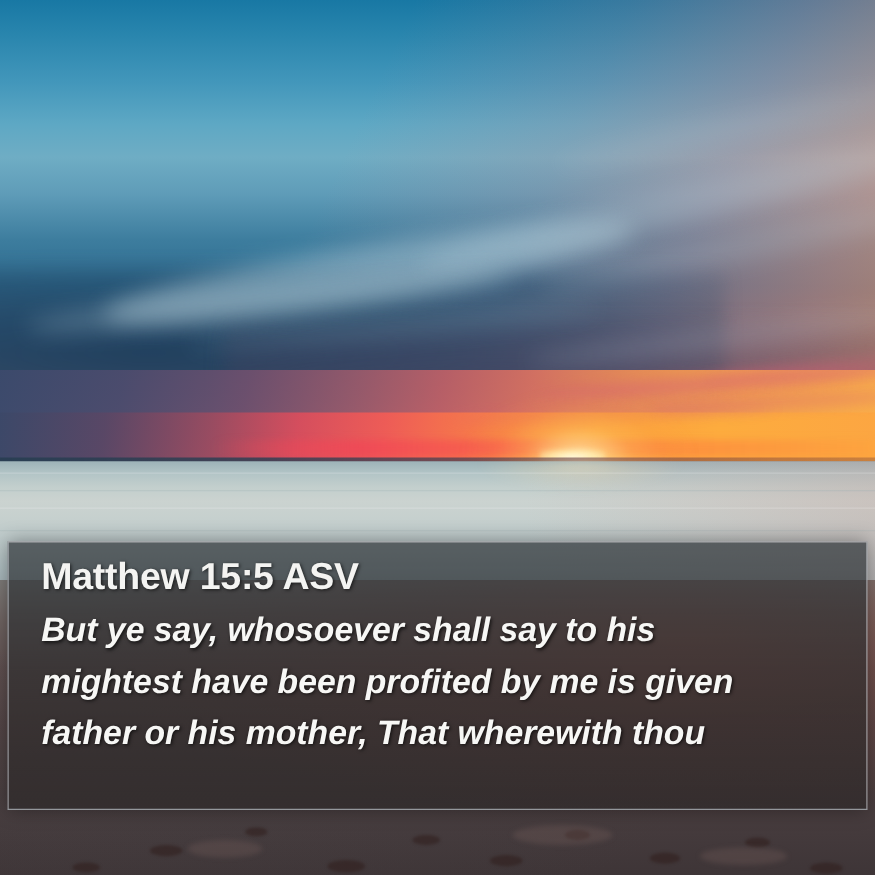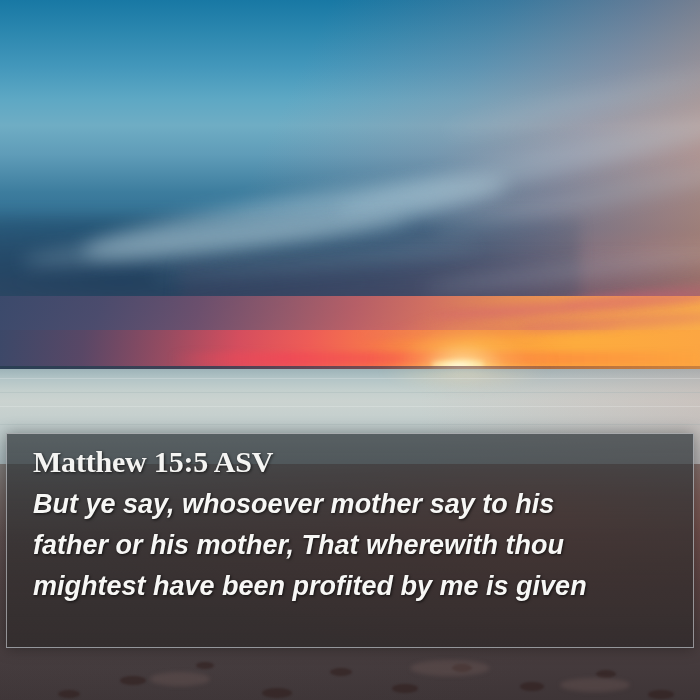--- a/index.html
+++ b/index.html
@@ -291,21 +291,20 @@
   }
   .verse-ref {
     margin: 0;
     font-size: 30px;
     font-weight: bold;
     color: #f4f4f2;
     letter-spacing: -0.2px;
     line-height: 40px;
     text-shadow: 1px 1px 3px rgba(0,0,0,0.65);
     white-space: nowrap;
-    font-family: Liberation Serif, serif;
   }
   .verse-body {
     margin: 2px 0 0 0;
     font-size: 27px;
     font-weight: bold;
     font-style: italic;
     color: #f7f7f5;
     line-height: 41px;
     text-shadow: 1px 1px 3px rgba(0,0,0,0.7);
   }
@@ -361,19 +360,19 @@
   <div class="sand-speck" style="left:596px;top:670px;width:20px;height:8px;"></div>
   <div class="sand-speck" style="left:648px;top:690px;width:26px;height:9px;"></div>
   <div class="sand-speck" style="left:58px;top:690px;width:22px;height:8px;"></div>
   <div class="sand-speck2" style="left:150px;top:672px;width:60px;height:14px;"></div>
   <div class="sand-speck2" style="left:410px;top:660px;width:80px;height:16px;"></div>
   <div class="sand-speck2" style="left:560px;top:678px;width:70px;height:14px;"></div>
 
   <div class="verse-panel">
     <div class="verse-ref">Matthew 15:5 ASV</div>
     <div class="verse-body">
-      <span class="verse-line">But ye say, whosoever mother say to his</span>
+      <span class="verse-line">But ye say, whosoever shall say to his</span>
+      <span class="verse-line">mightest have been profited by me is given</span>
       <span class="verse-line">father or his mother, That wherewith thou</span>
-      <span class="verse-line">mightest have been profited by me is given</span>
     </div>
   </div>
 
 </div>
 
 </body></html>

